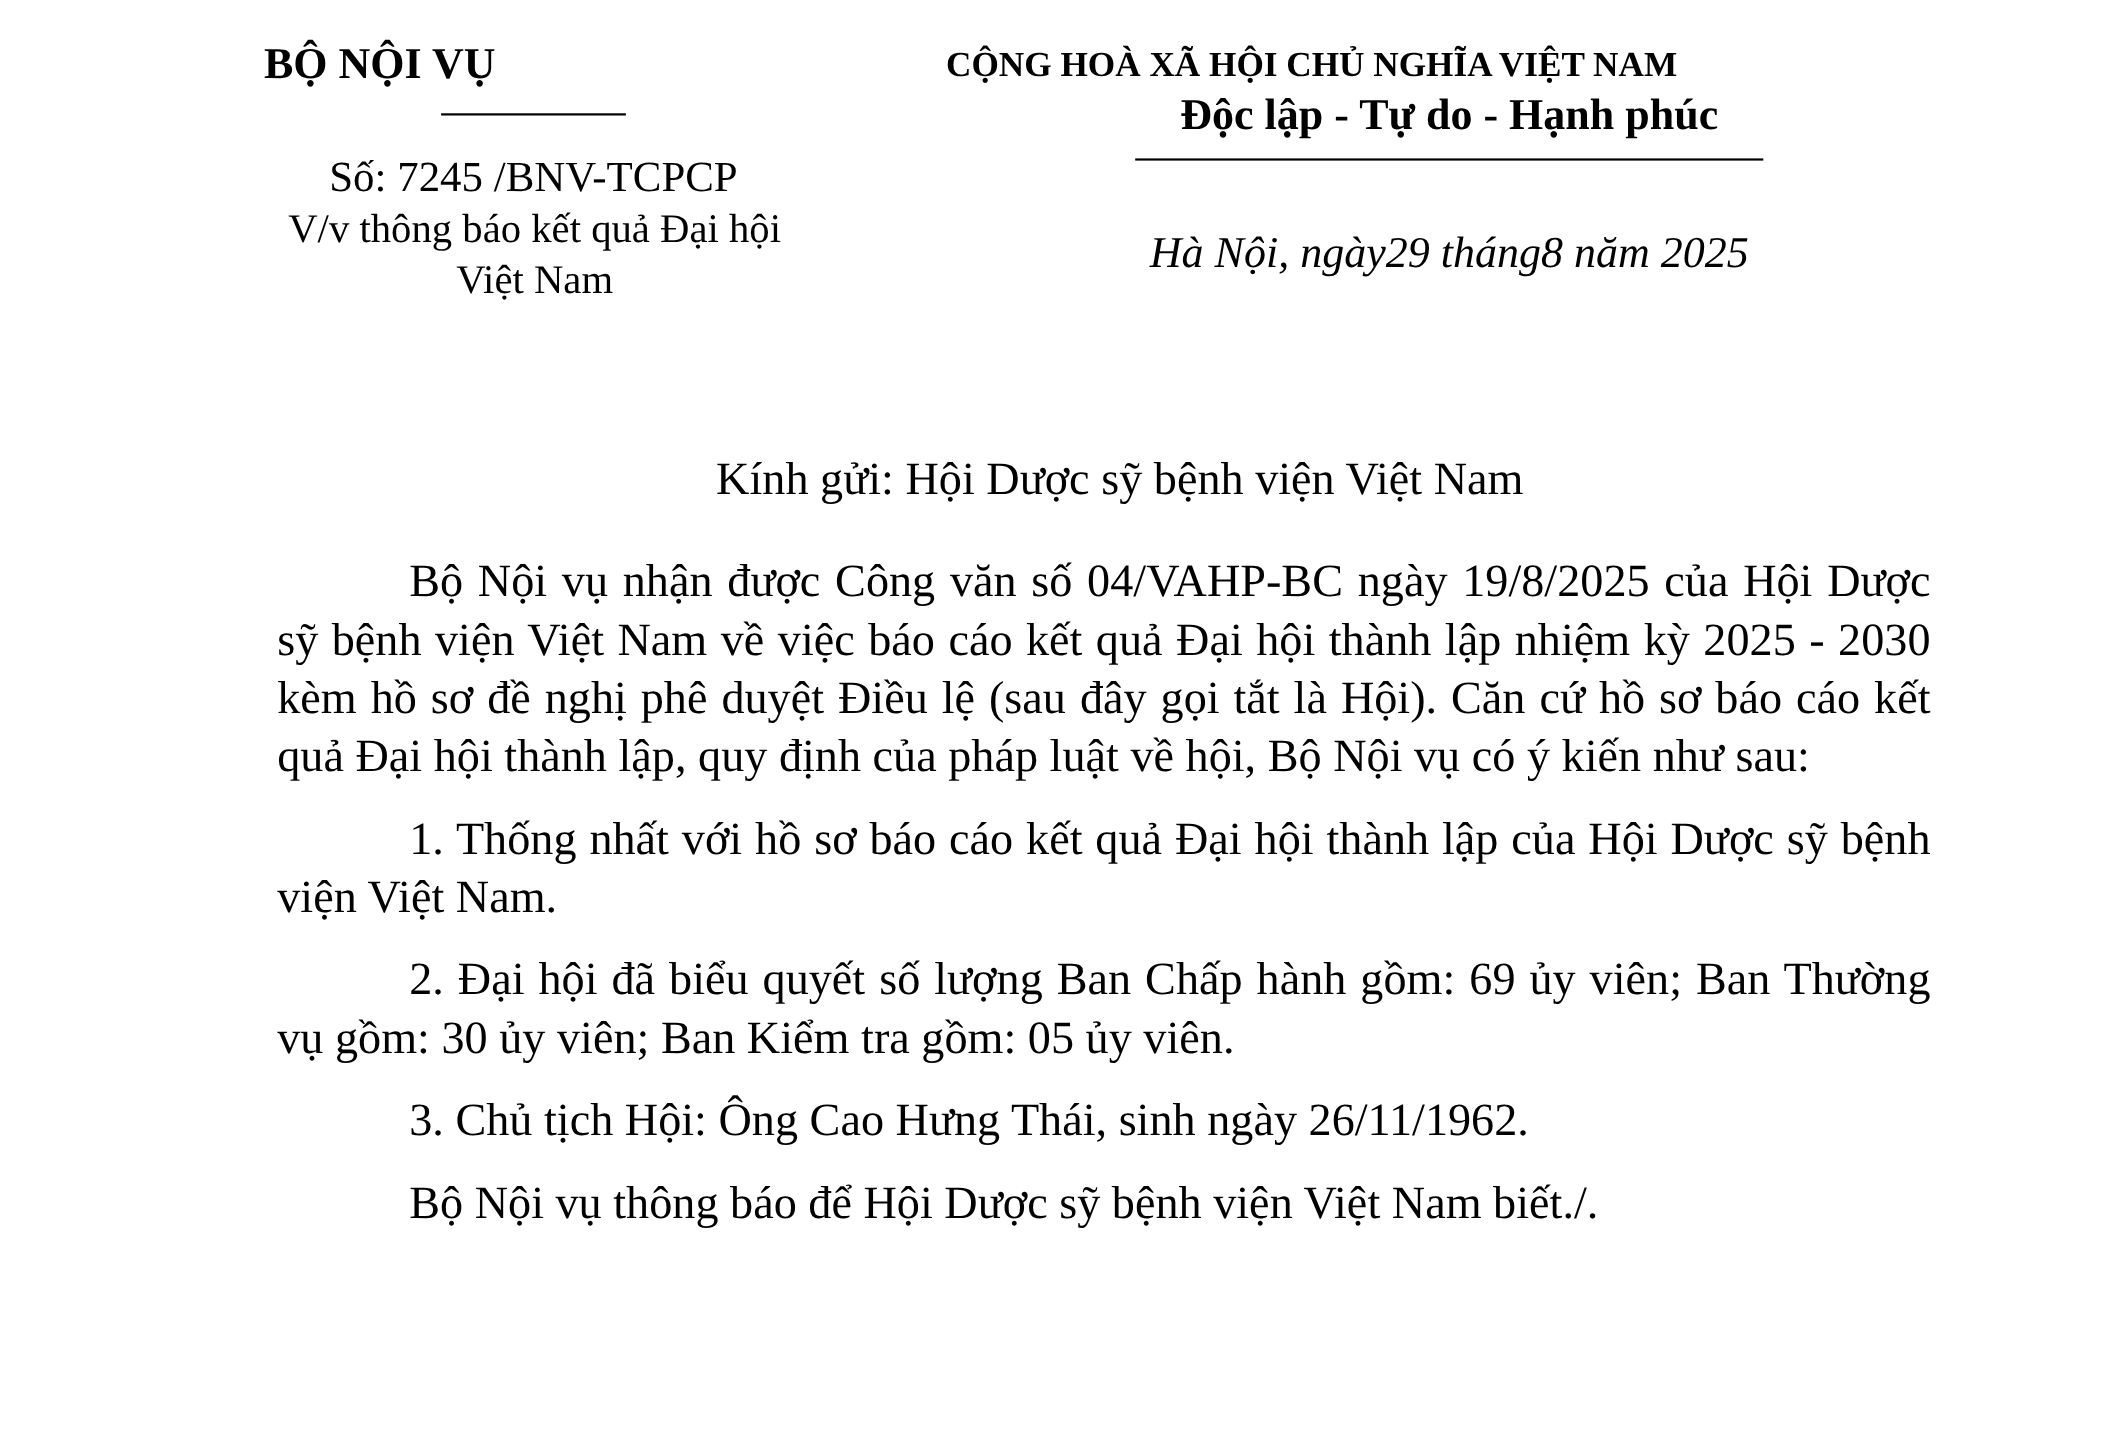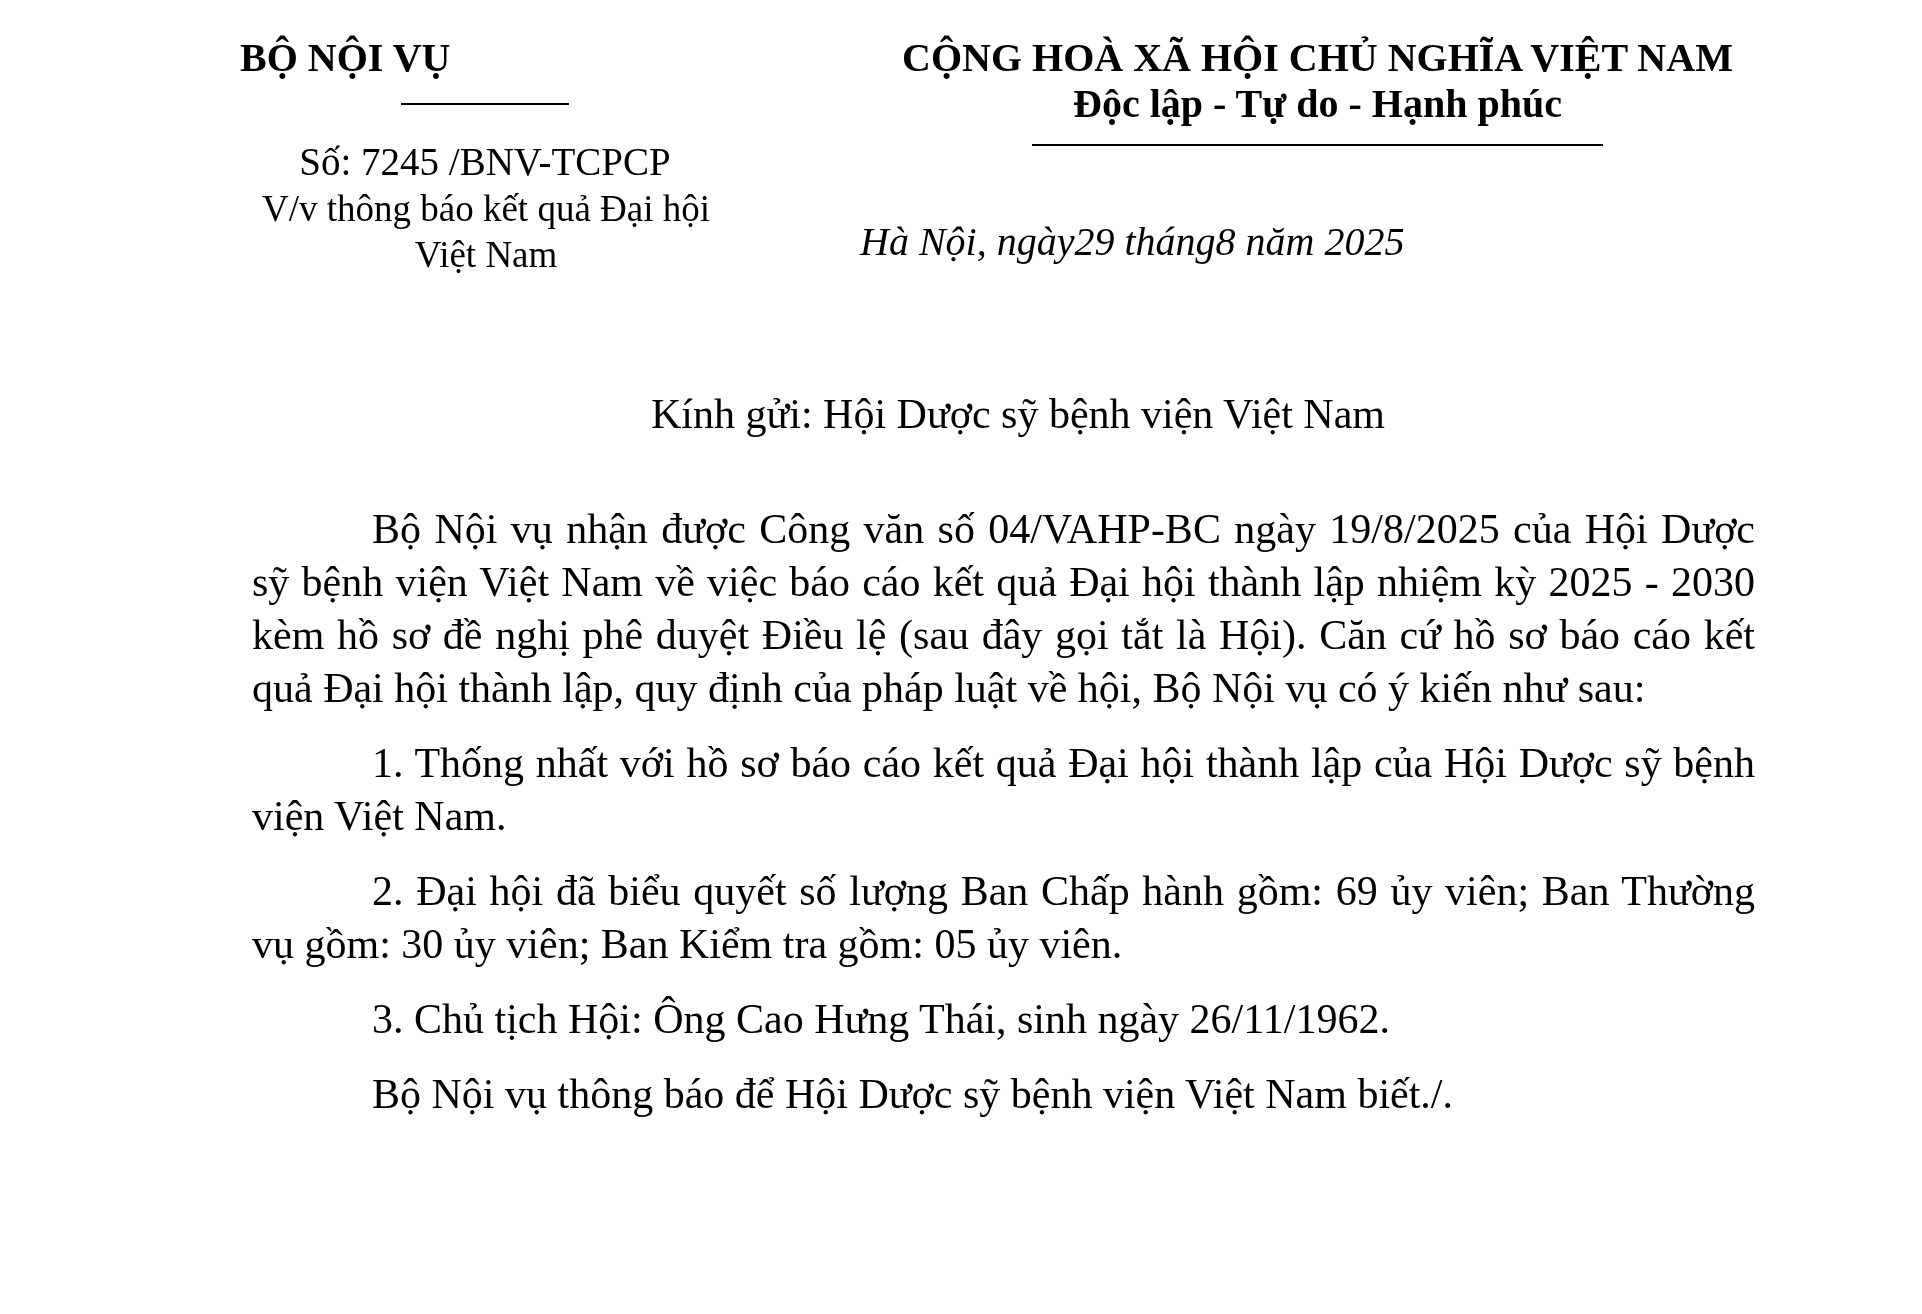--- a/index.html
+++ b/index.html
@@ -25,39 +25,39 @@
     font-size: 39px; line-height: 46px;
   }
   .subject {
     left: 230px; width: 512px; top: 186px; text-align: center;
     font-size: 37px; line-height: 46px; white-space: normal;
   }
   .subject div { white-space: nowrap; }
 
   
   .nation {
-    left: 860px; width: 915px; top: 34px; text-align: center;
-    font-weight: bold; font-size: 40px; line-height: 48px;
+    left: 860px; width: 915px; top: 34px; text-align: left;
+    font-weight: bold; font-size: 32px; line-height: 48px;
   }
   .motto {
     left: 860px; width: 915px; top: 80px; text-align: center;
     font-weight: bold; font-size: 40px; line-height: 48px; font-family: Liberation Serif, serif;
   }
   .motto-rule {
     left: 1032px; width: 571px; top: 144px; height: 0;
     border-top: 2px solid #000;
   }
   .dateline {
-    left: 860px; width: 915px; top: 206px; text-align: left;
-    font-style: italic; font-size: 40px; line-height: 48px; margin-top: 12px;
+    left: 860px; width: 915px; top: 206px; text-align: center;
+    font-style: italic; font-size: 40px; line-height: 48px;
   }
 
   
   .addressee {
-    left: 651px; top: 388px;
+    left: 651px; top: 410px;
     font-size: 42px; line-height: 52px;
   }
 
   
   .body-text {
     left: 252px; width: 1519px; top: 503px;
     font-size: 42px; line-height: 53px;
     white-space: normal;
   }
   .body-text p {

